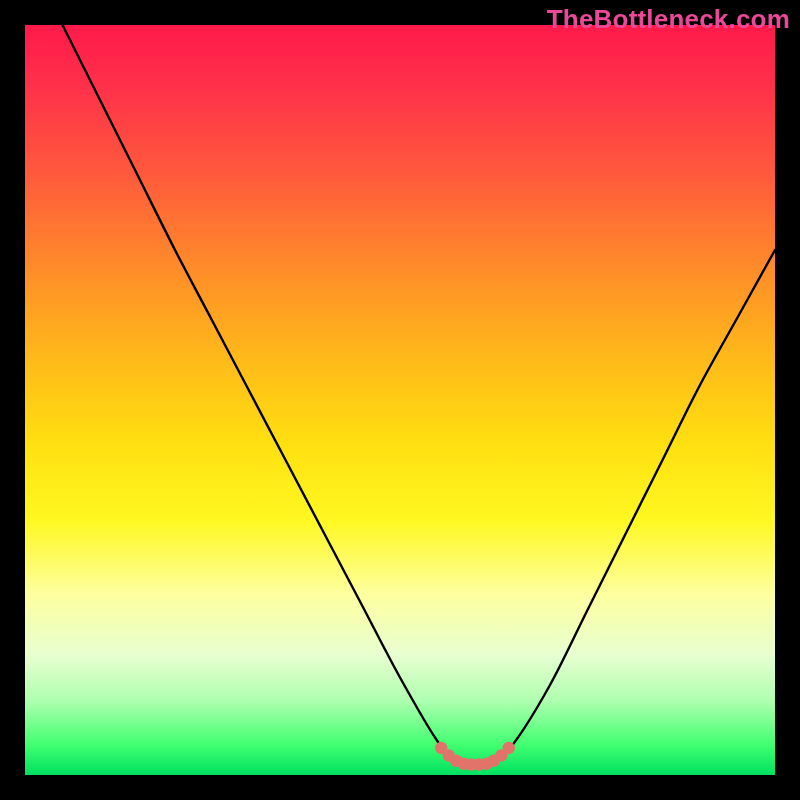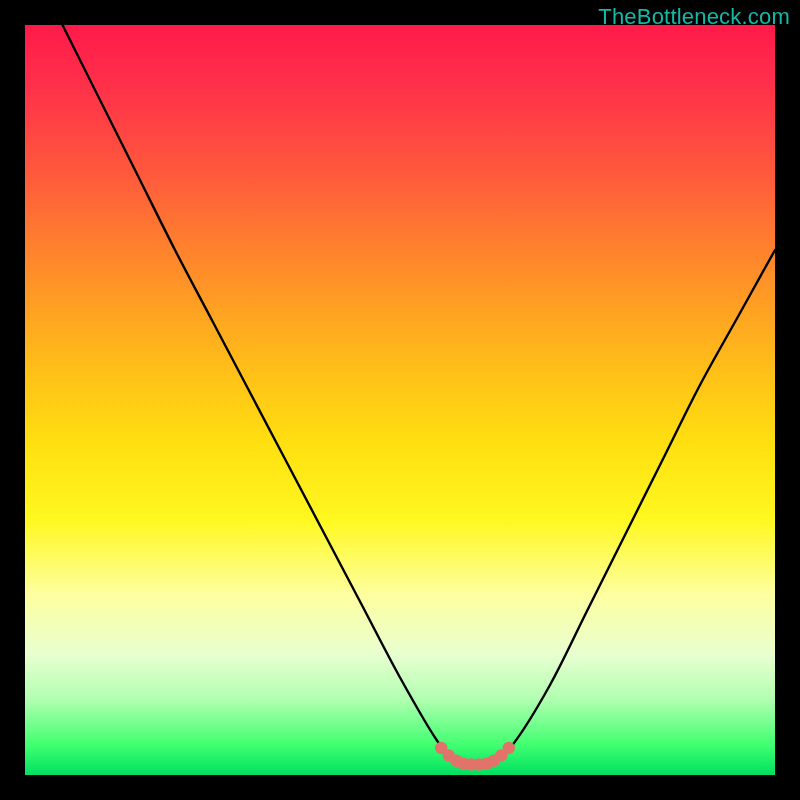--- a/index.html
+++ b/index.html
@@ -34,23 +34,23 @@
     position: absolute;
     left: 0; top: 0;
     width: 750px; height: 750px;
     pointer-events: none;
   }
   .watermark {
     position: absolute;
     top: 4px;
     right: 10px;
     font-family: Arial, Helvetica, sans-serif;
-    font-size: 22px;
-    font-weight: 400;
-    color: #14b8a6;
+    font-size: 26px;
+    font-weight: 700;
+    color: #ec4899;
     letter-spacing: 0.2px;
     user-select: none;
   }
 </style>
 </head>
 <body>
 
 <div class="frame">
   <div class="plot-area">
     <svg class="curve" viewBox="0 0 750 750" preserveAspectRatio="none">

